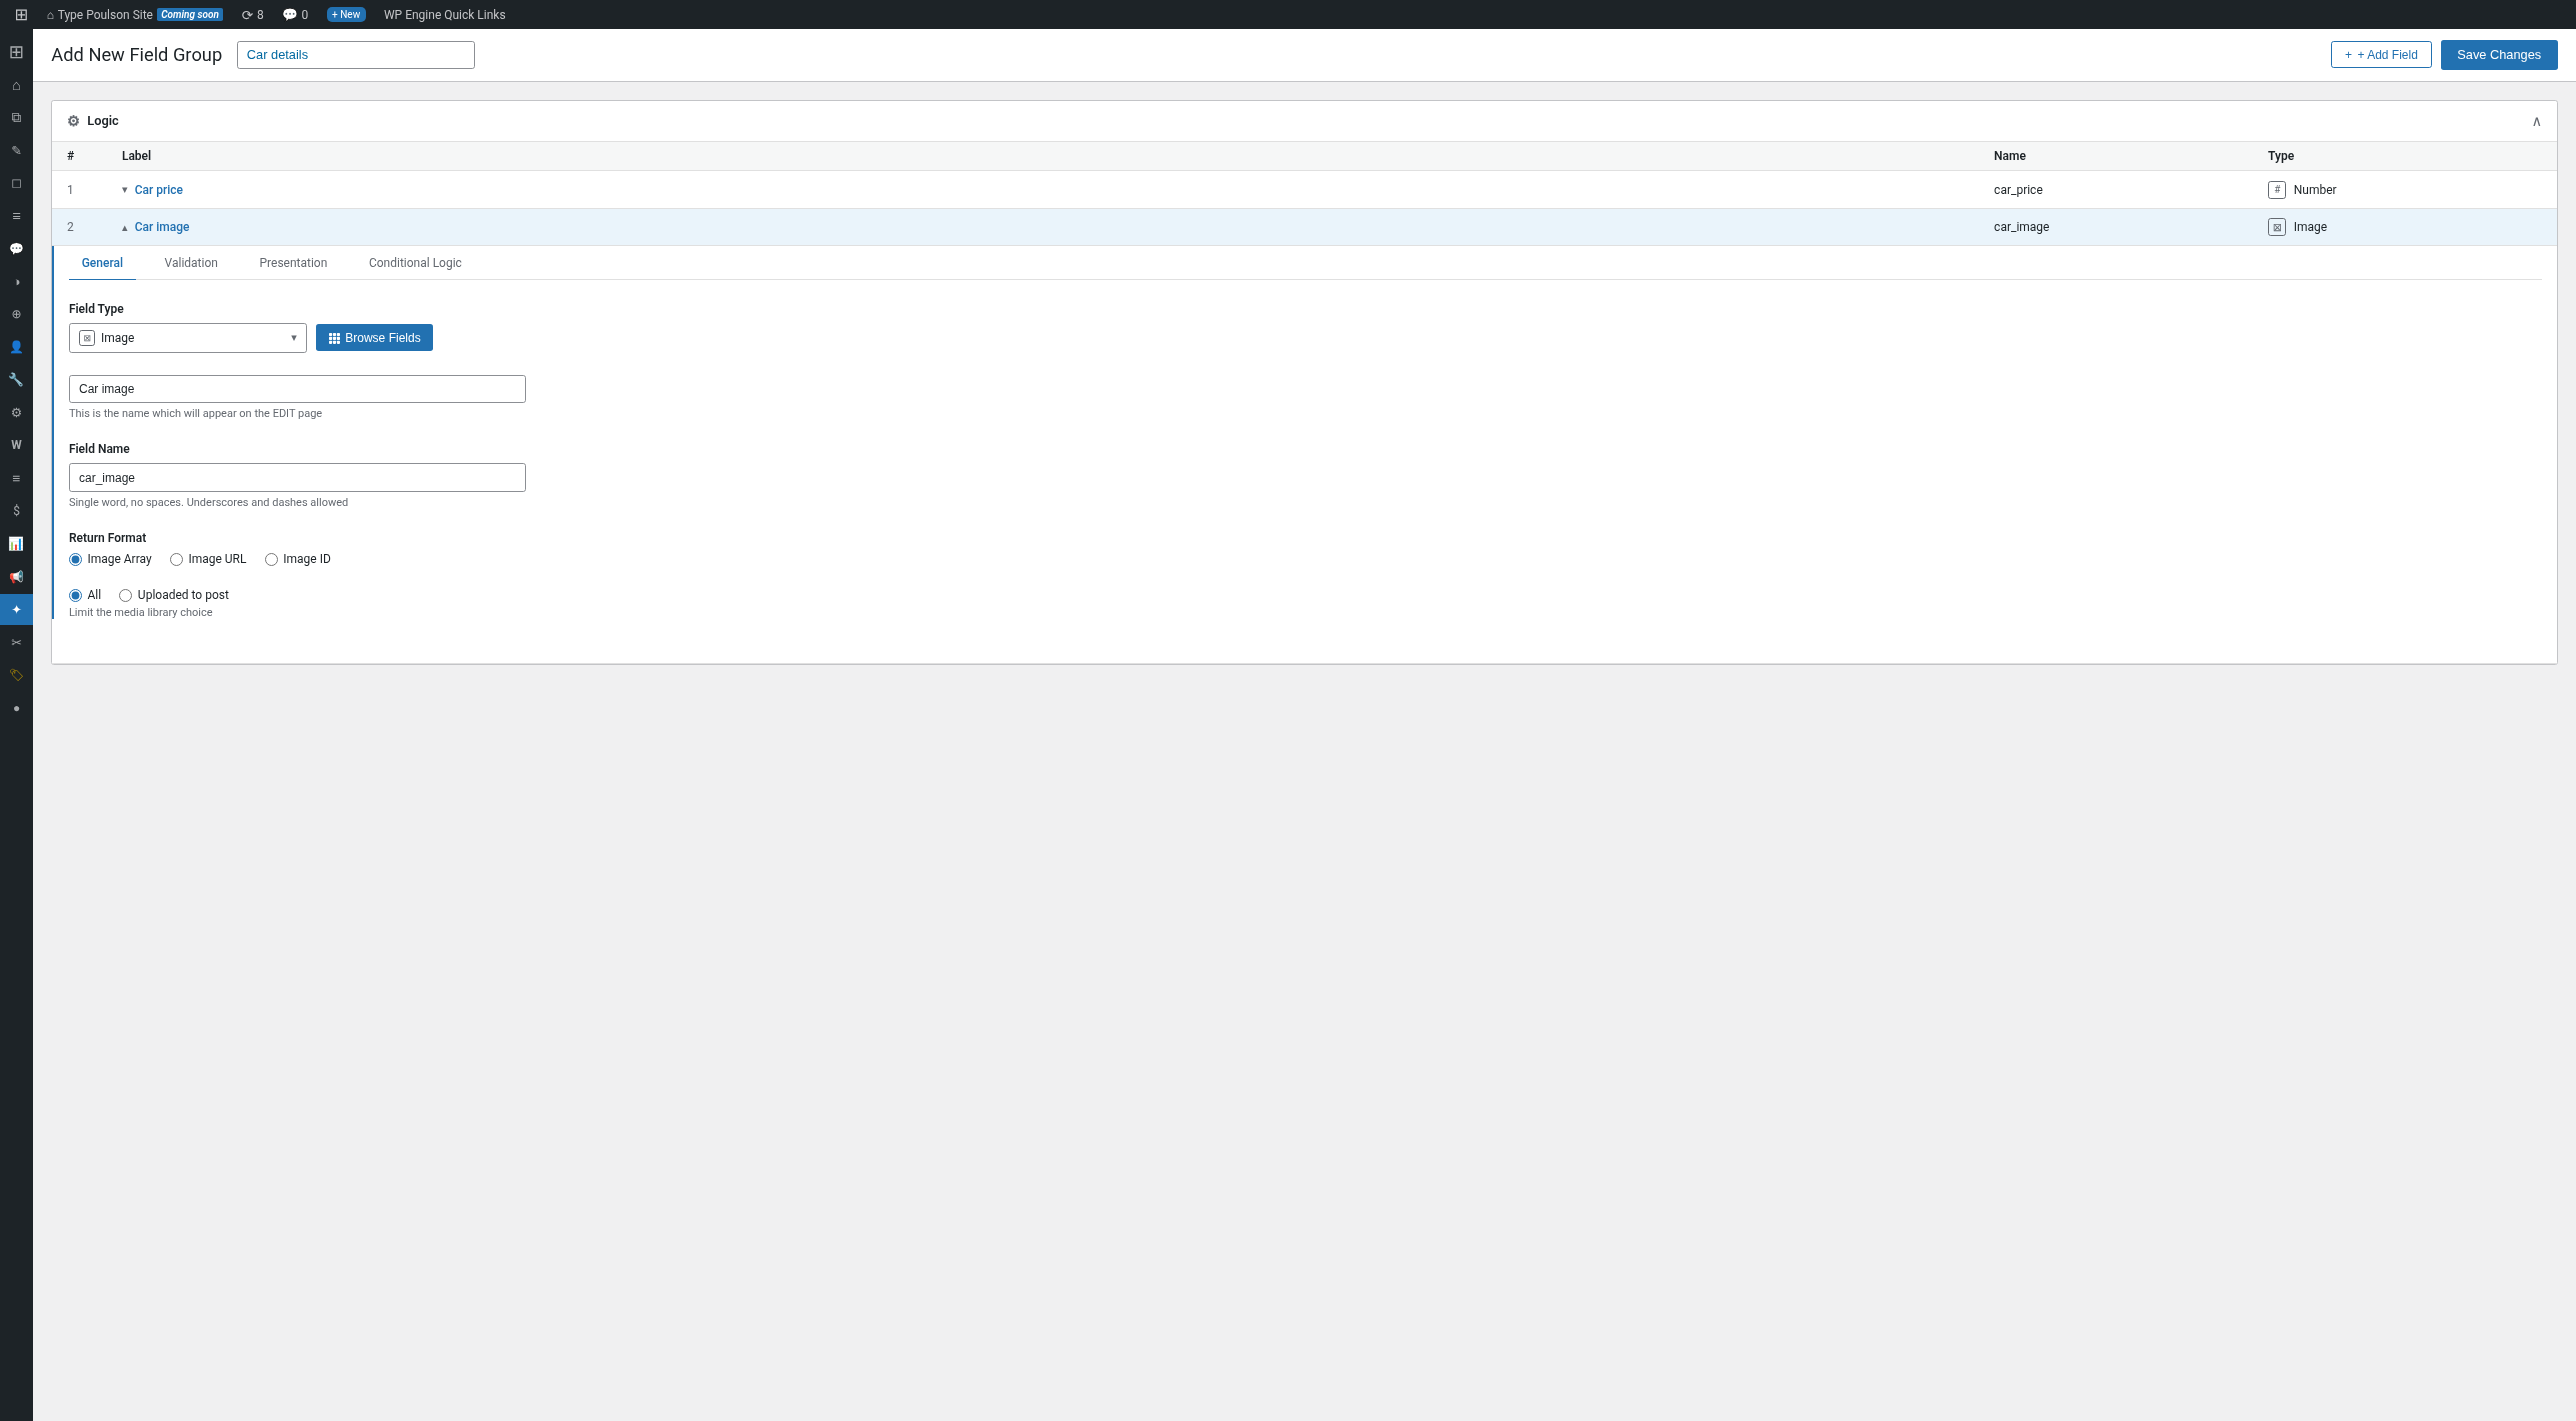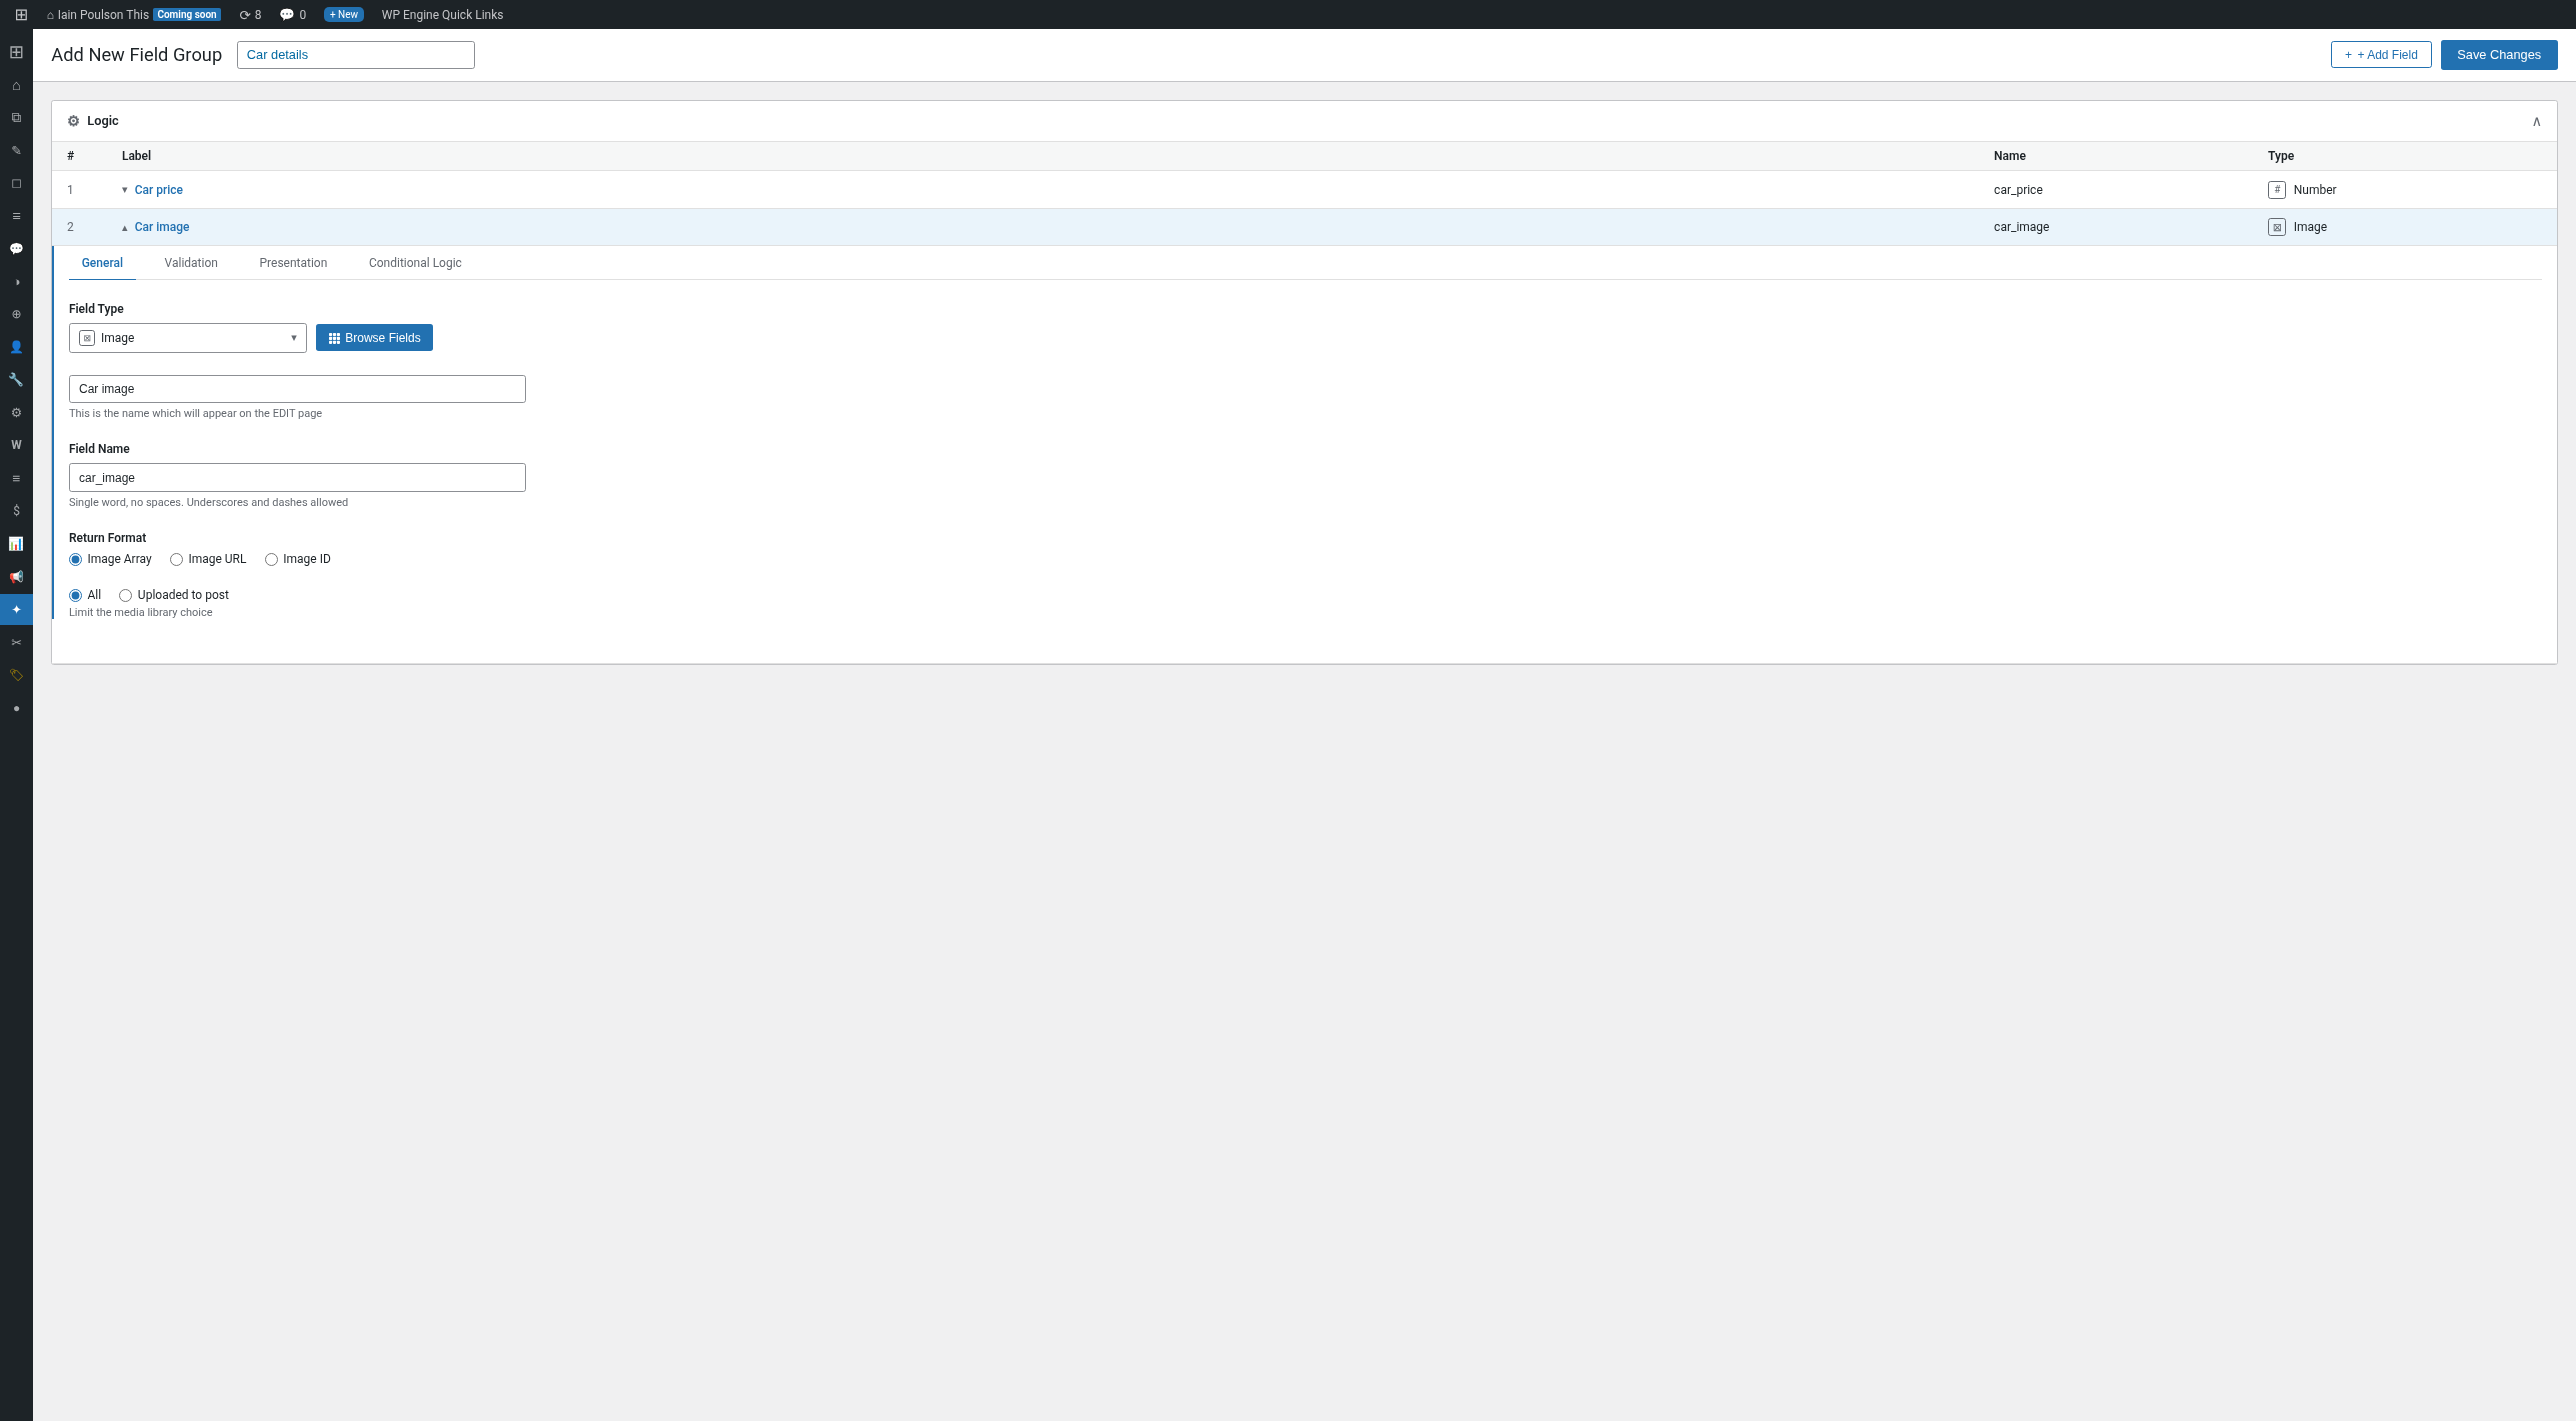--- a/index.html
+++ b/index.html
@@ -26,20 +26,21 @@
       color: #c3c4c7;
       white-space: nowrap;
     }
     .admin-bar-badge {
       background: #2271b1;
       color: #fff;
       border-radius: 1.8px;
       padding: 0.9px 4.6px;
       font-size: 10px;
       font-weight: 600;
+      font-style: italic;
     }
     .admin-bar-new {
       background: #2271b1;
       color: #fff;
       border-radius: 5px;
       padding: 1.8px 5.5px;
       font-size: 10px;
     }
 
     
@@ -259,21 +260,21 @@
   </style>
 </head>
 <body>
 
 <div class="admin-bar">
   <div class="admin-bar-item">
     <span style="font-size:16.5px; color:#c3c4c7;">⊞</span>
   </div>
   <div class="admin-bar-item">
     <span>⌂</span>
-    <span>Iain Poulson This</span>
+    <span>Type Poulson Site</span>
     <span class="admin-bar-badge">Coming soon</span>
   </div>
   <div class="admin-bar-item">
     <span style="font-size:13.7px;">⟳</span>
     <span>8</span>
   </div>
   <div class="admin-bar-item">
     <span style="font-size:12.8px;">💬</span>
     <span>0</span>
   </div>

